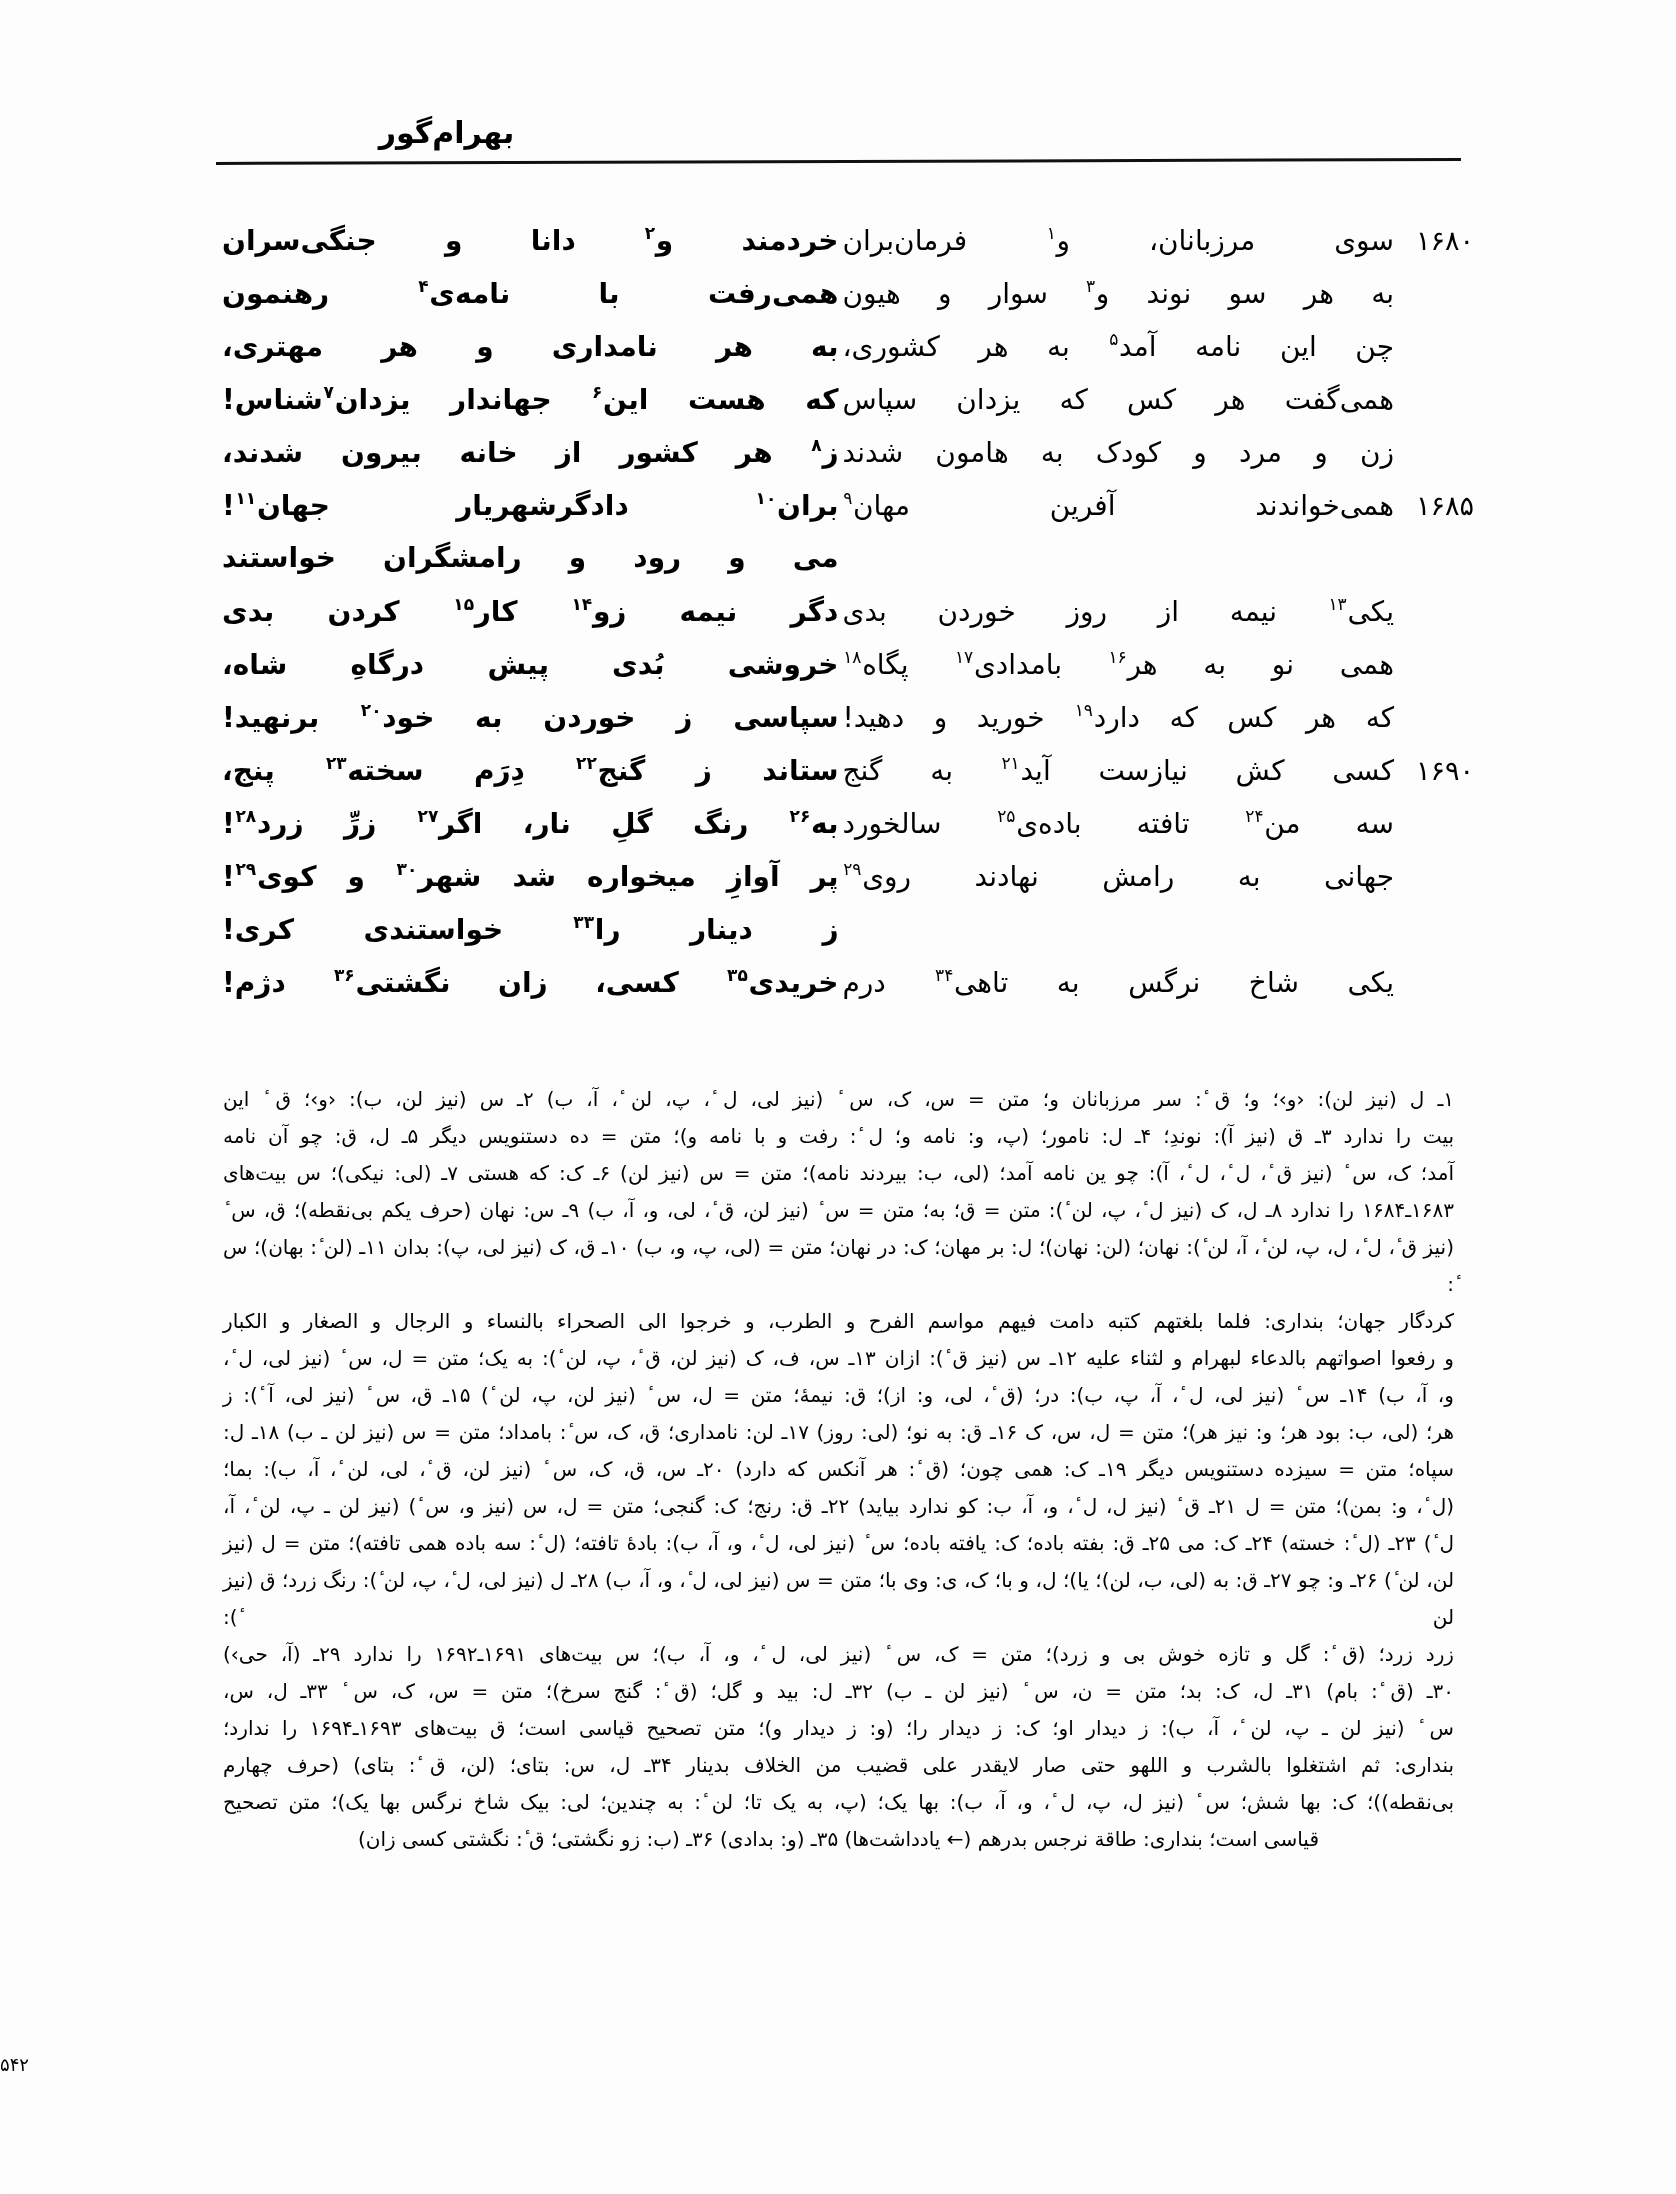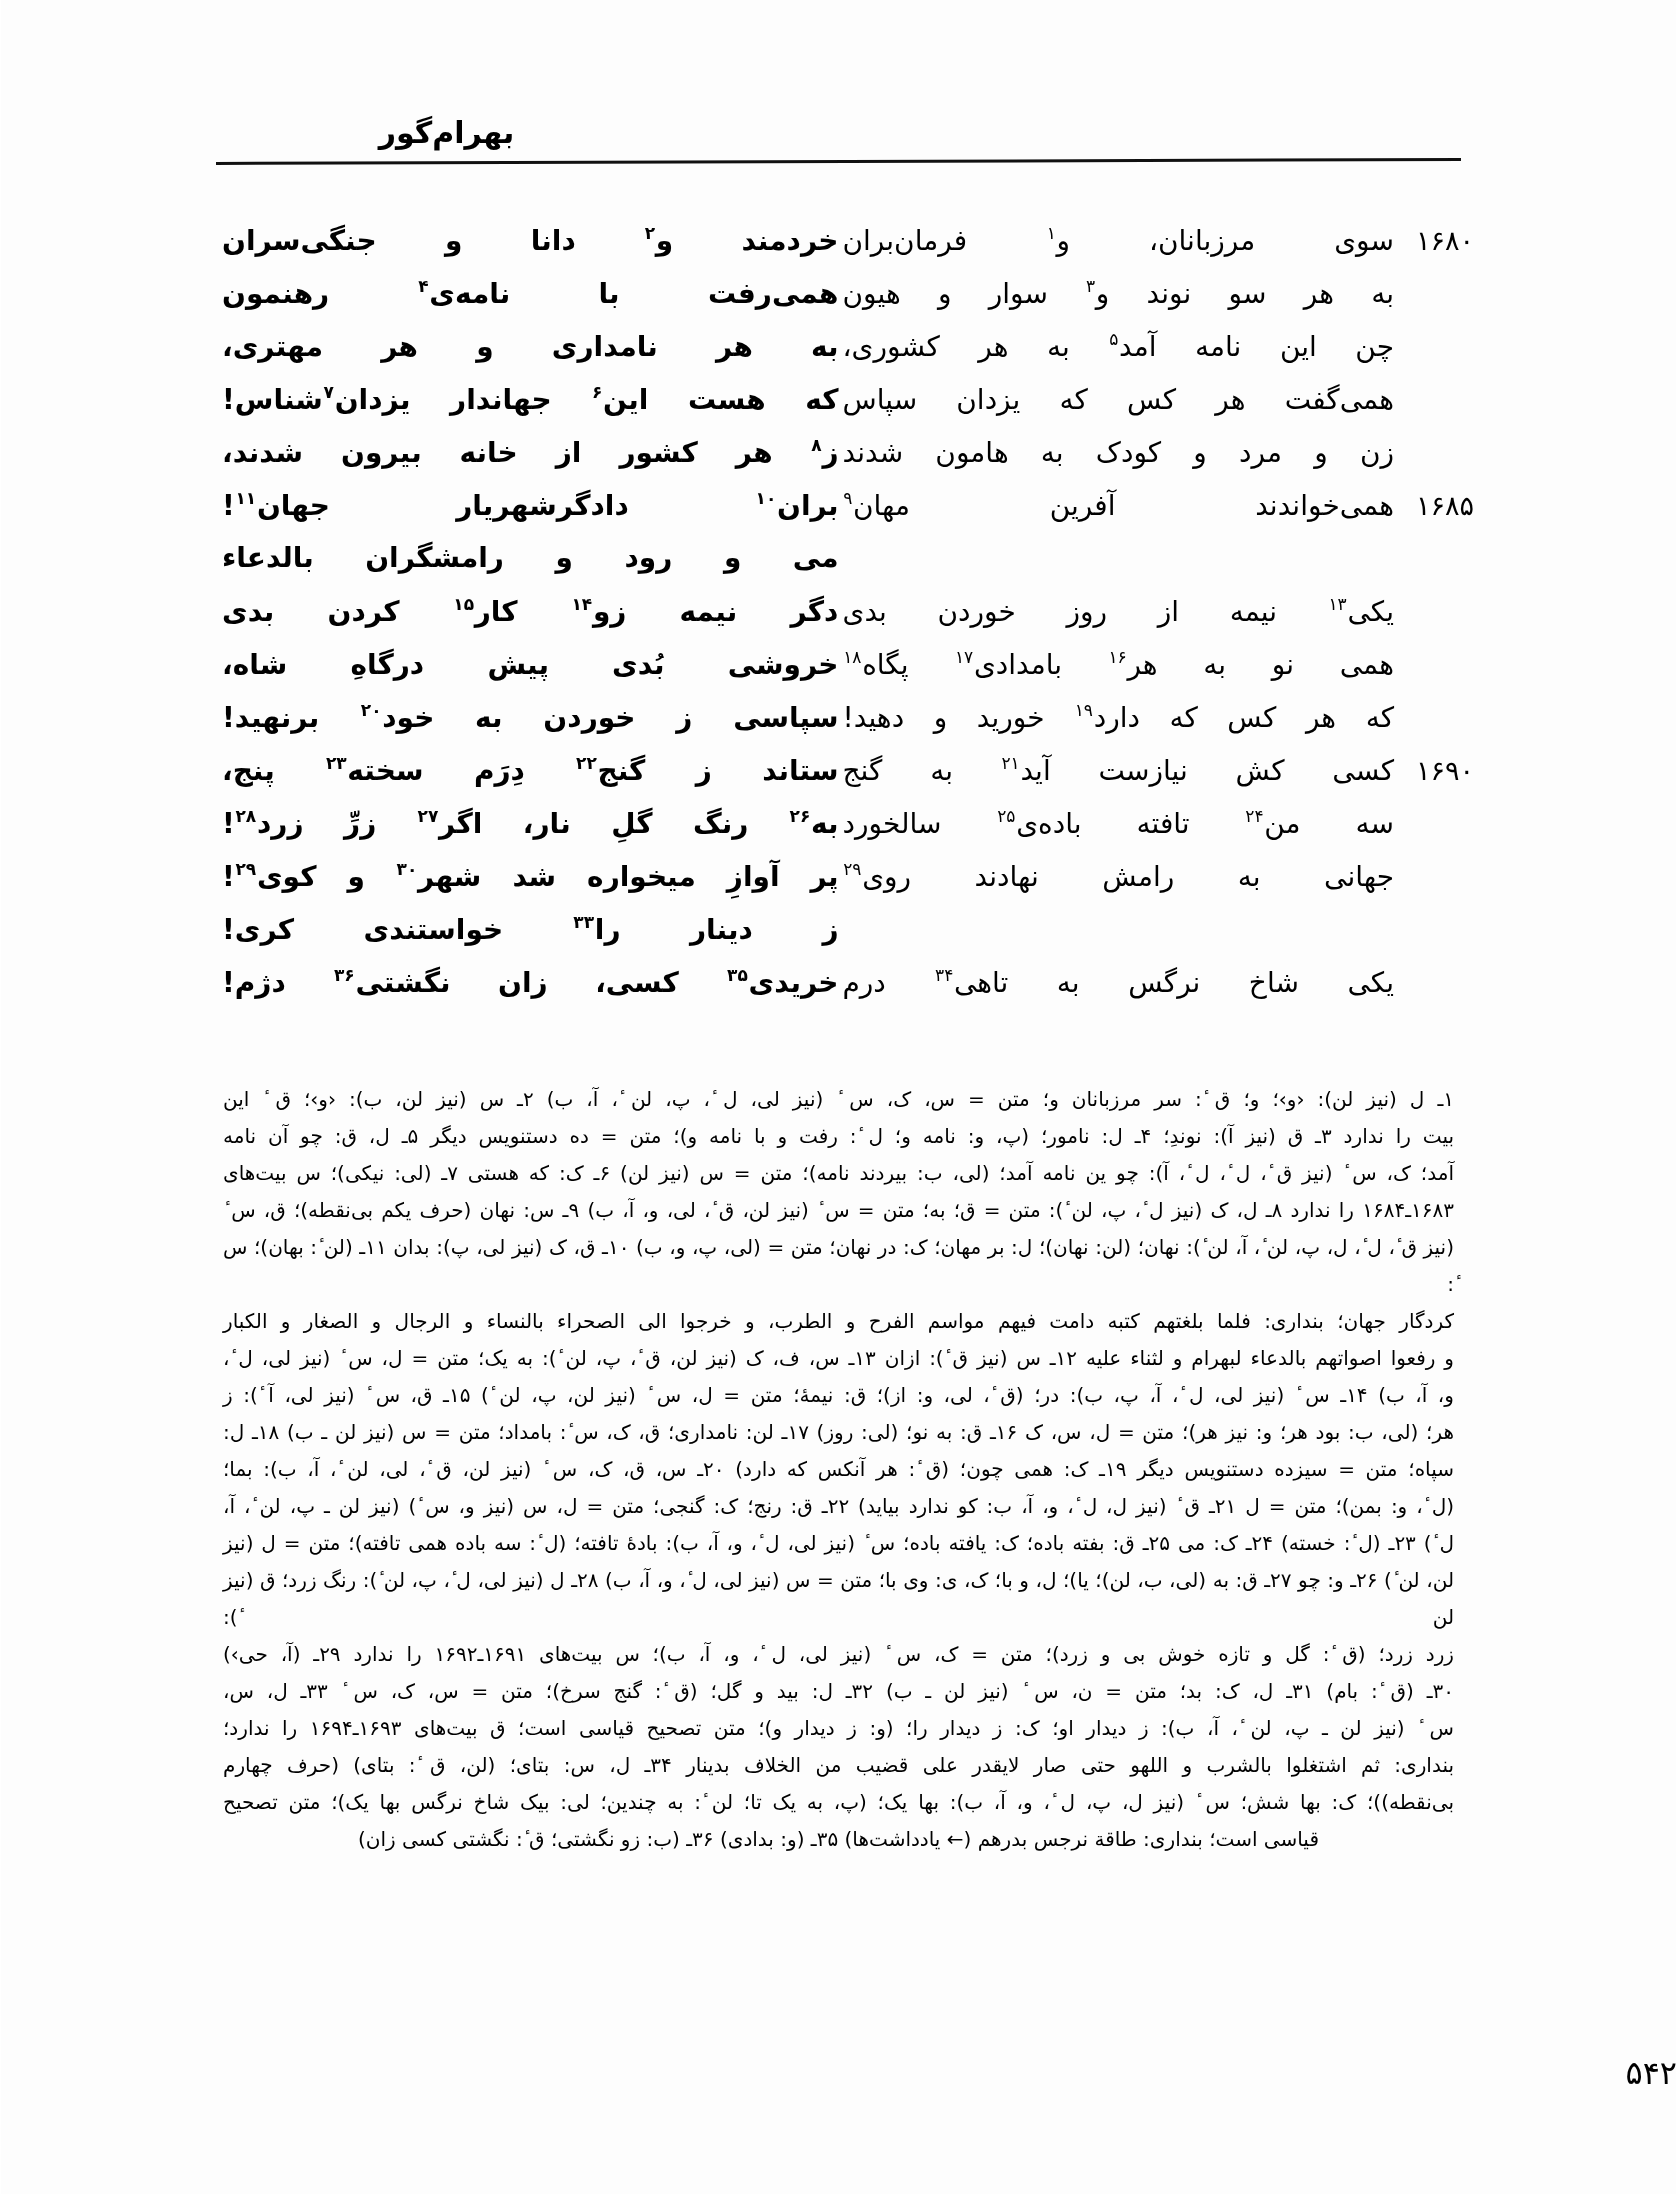--- a/index.html
+++ b/index.html
@@ -125,22 +125,22 @@
   .apparatus p.last {
     text-align-last: center;
   }
 
   
   .folio {
     position: absolute;
     top: 2054px;
     left: 0;
     right: 0;
-    text-align: right;
-    font-size: 32px;
+    text-align: left;
+    font-size: 18px;
     letter-spacing: 1.4px;
   }
 </style>
 </head>
 <body>
 
 <div class="page">
 
   <div class="running-head-block">
     <div class="running-head">بهرام‌گور</div>
@@ -167,21 +167,21 @@
       <div class="verse-line">
         <div class="hemistich right"><span class="vnum empty">&nbsp;</span><span class="htext">زن و مرد و کودک به هامون شدند</span></div>
         <div class="hemistich left"><span class="htext">ز<sup class="fn">۸</sup> هر کشور از خانه بیرون شدند،</span></div>
       </div>
       <div class="verse-line">
         <div class="hemistich right"><span class="vnum">۱۶۸۵</span><span class="htext">همی‌خواندند آفرین مهان<sup class="fn">۹</sup></span></div>
         <div class="hemistich left"><span class="htext">بران<sup class="fn">۱۰</sup> دادگرشهریار جهان<sup class="fn">۱۱</sup>!</span></div>
       </div>
       <div class="verse-line">
         <div class="hemistich right"><span class="vnum empty">&nbsp;</span></div>
-        <div class="hemistich left"><span class="htext">می و رود و رامشگران بالدعاء</span></div>
+        <div class="hemistich left"><span class="htext">می و رود و رامشگران خواستند</span></div>
       </div>
       <div class="verse-line">
         <div class="hemistich right"><span class="vnum empty">&nbsp;</span><span class="htext">یکی<sup class="fn">۱۳</sup> نیمه از روز خوردن بدی</span></div>
         <div class="hemistich left"><span class="htext">دگر نیمه زو<sup class="fn">۱۴</sup> کار<sup class="fn">۱۵</sup> کردن بدی</span></div>
       </div>
       <div class="verse-line">
         <div class="hemistich right"><span class="vnum empty">&nbsp;</span><span class="htext">همی نو به هر<sup class="fn">۱۶</sup> بامدادی<sup class="fn">۱۷</sup> پگاه<sup class="fn">۱۸</sup></span></div>
         <div class="hemistich left"><span class="htext">خروشی بُدی پیش درگاهِ شاه،</span></div>
       </div>
       <div class="verse-line">

